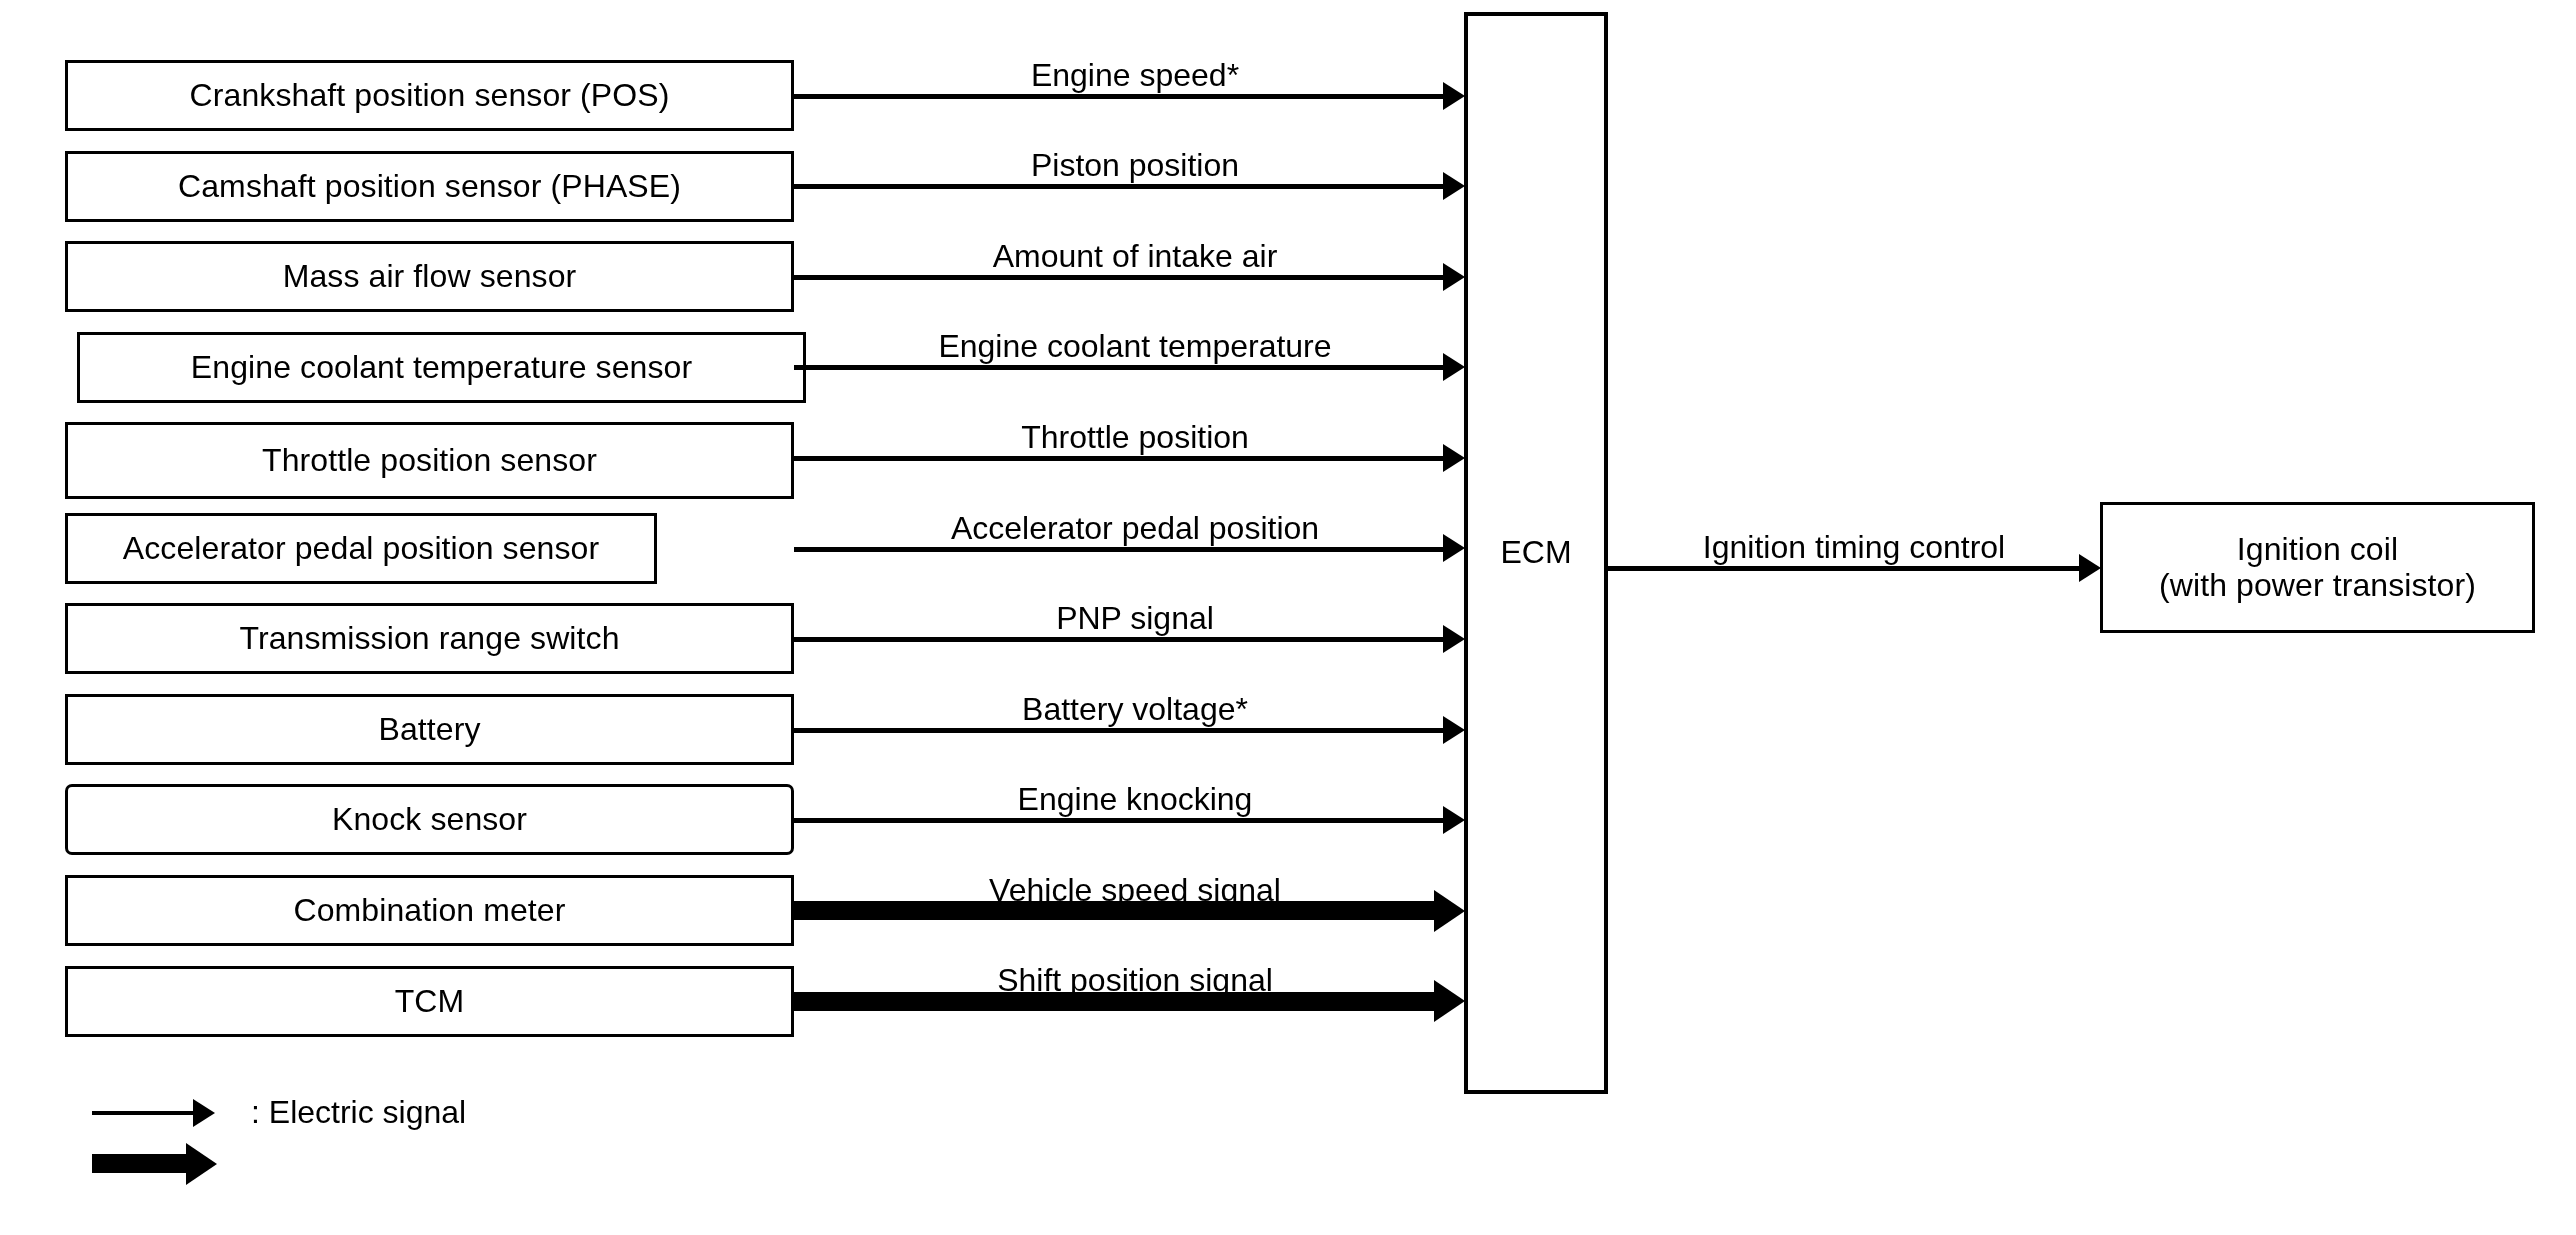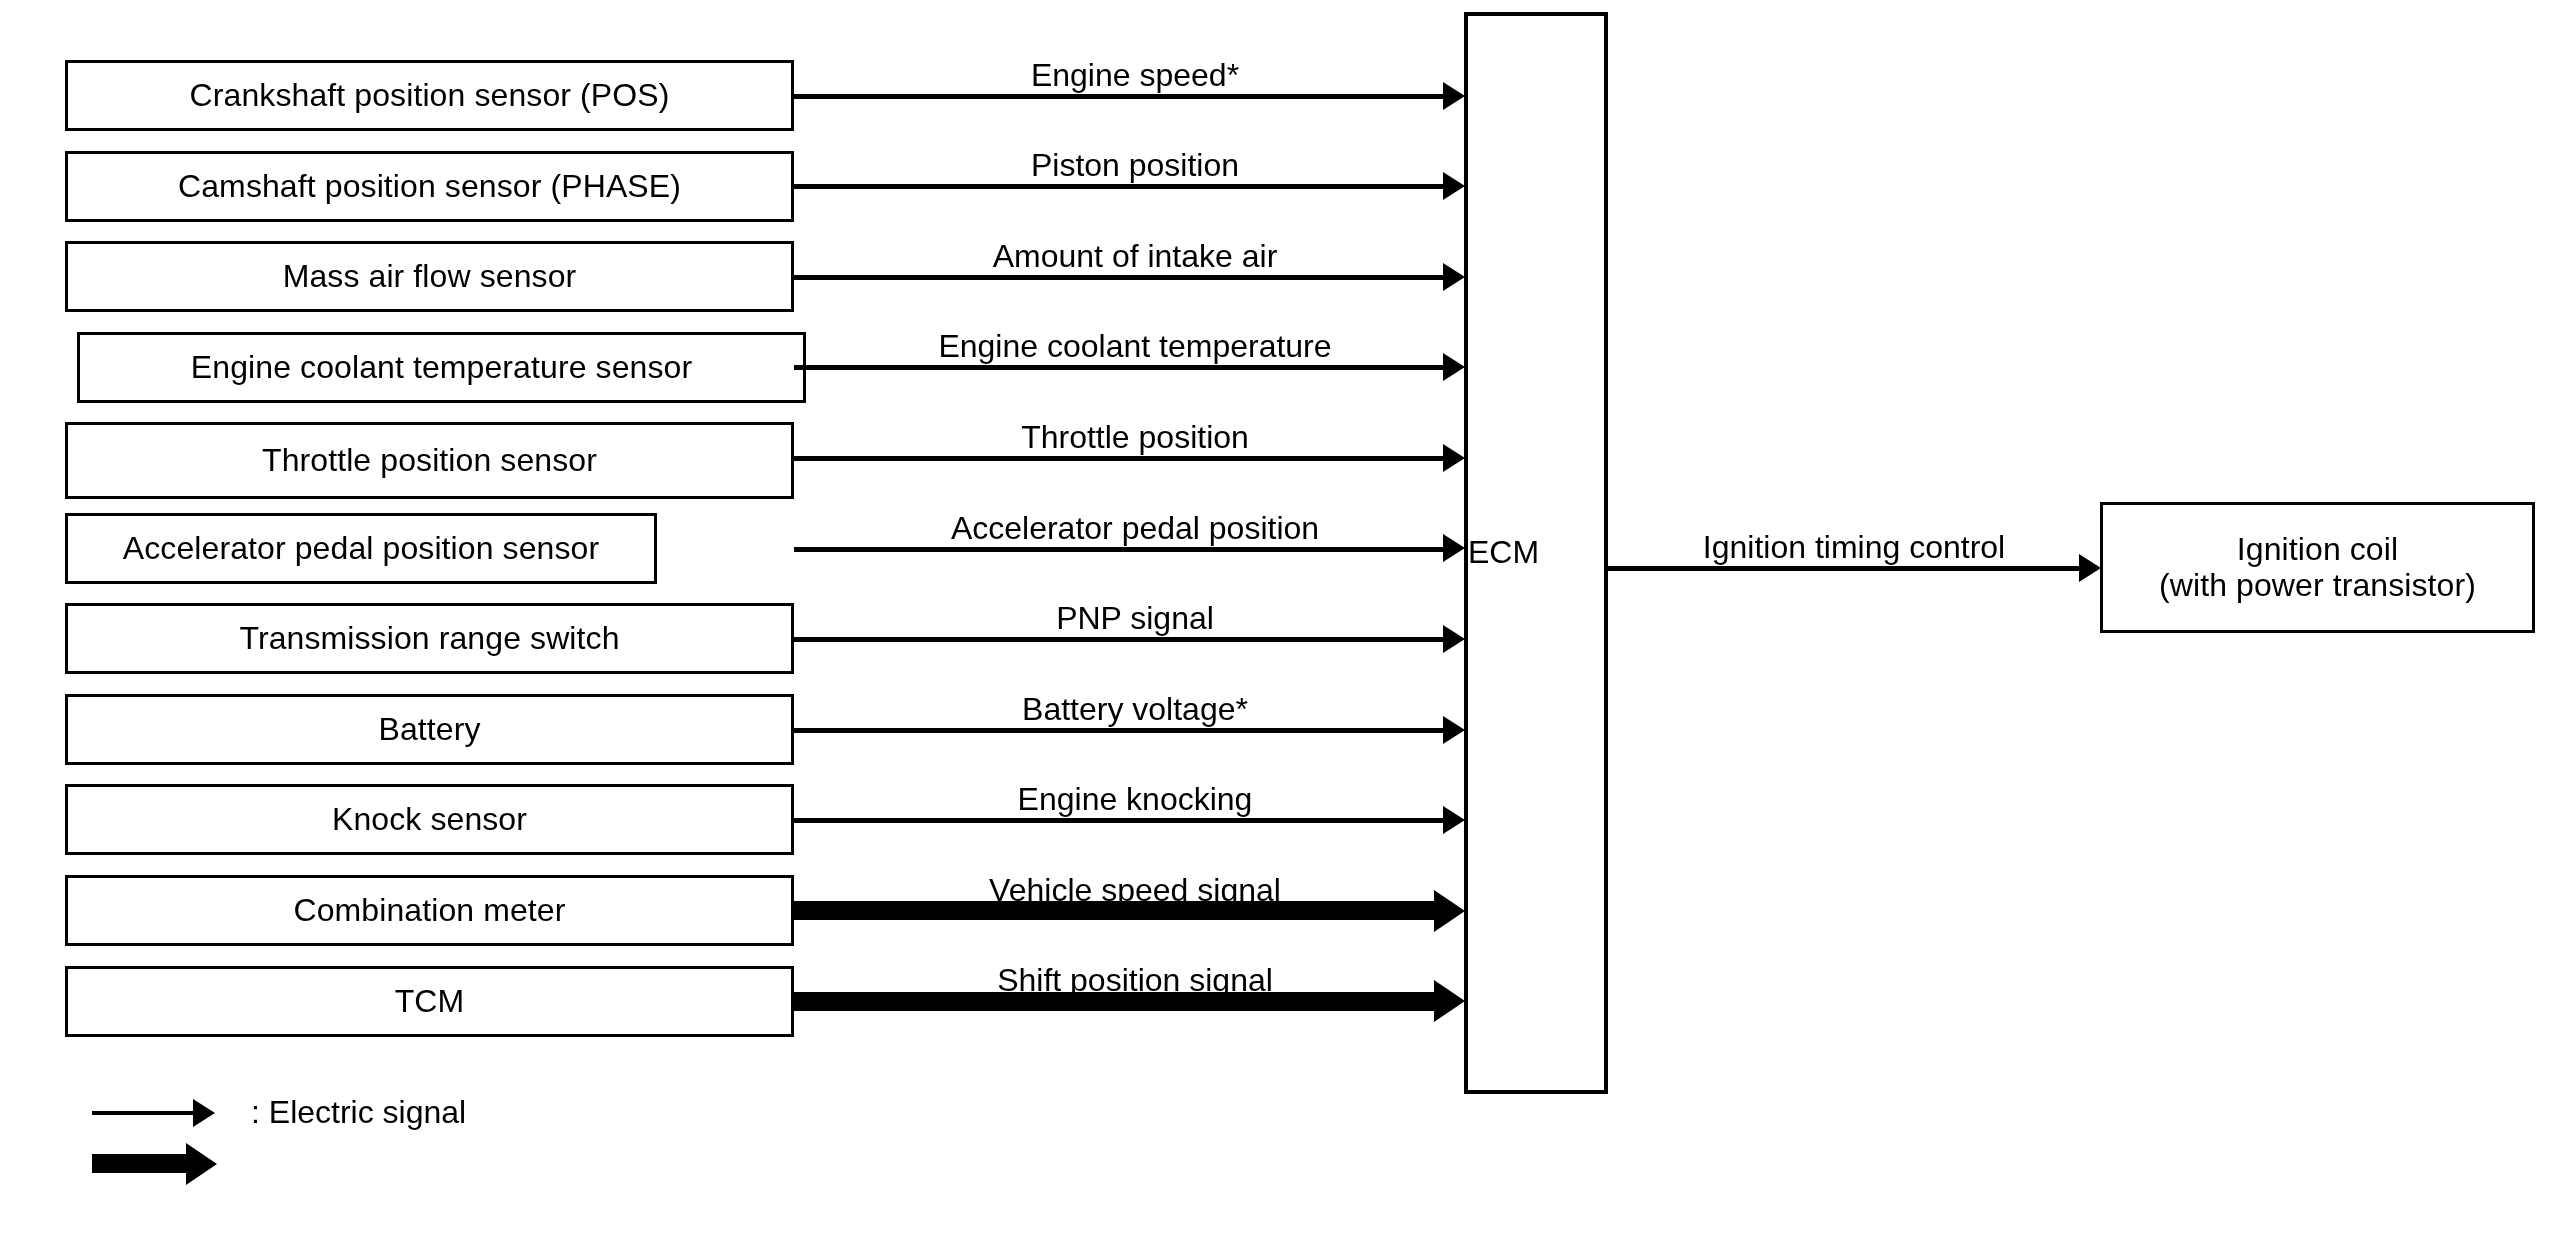--- a/index.html
+++ b/index.html
@@ -31,20 +31,21 @@
     line-height: 1.12;
     letter-spacing: 0.1px;
   }
   .ecm-box {
     position: absolute;
     box-sizing: border-box;
     border: 4.5px solid #000000;
     background: #ffffff;
     display: flex;
     align-items: center;
+    justify-content: center;
     font-size: 32px;
   }
   .sig-label {
     position: absolute;
     font-size: 32px;
     line-height: 1;
     white-space: nowrap;
     transform: translateX(-50%);
     text-align: center;
   }
@@ -121,21 +122,21 @@
       </div>
       <div class="node-box" style="left: 65px; top: 513px; width: 592px; height: 71px;">
         <span>Accelerator pedal position sensor</span>
       </div>
       <div class="node-box" style="left: 65px; top: 603px; width: 729px; height: 71px;">
         <span>Transmission range switch</span>
       </div>
       <div class="node-box" style="left: 65px; top: 694px; width: 729px; height: 71px;">
         <span>Battery</span>
       </div>
-      <div class="node-box" style="left: 65px; top: 784px; width: 729px; height: 71px;">
+      <div class="node-box" style="left: 65px; top: 784px; width: 729px; height: 71px; border-radius: 7px;">
         <span>Knock sensor</span>
       </div>
       <div class="node-box" style="left: 65px; top: 875px; width: 729px; height: 71px;">
         <span>Combination meter</span>
       </div>
       <div class="node-box" style="left: 65px; top: 966px; width: 729px; height: 71px;">
         <span>TCM</span>
       </div>
     </div>
 

